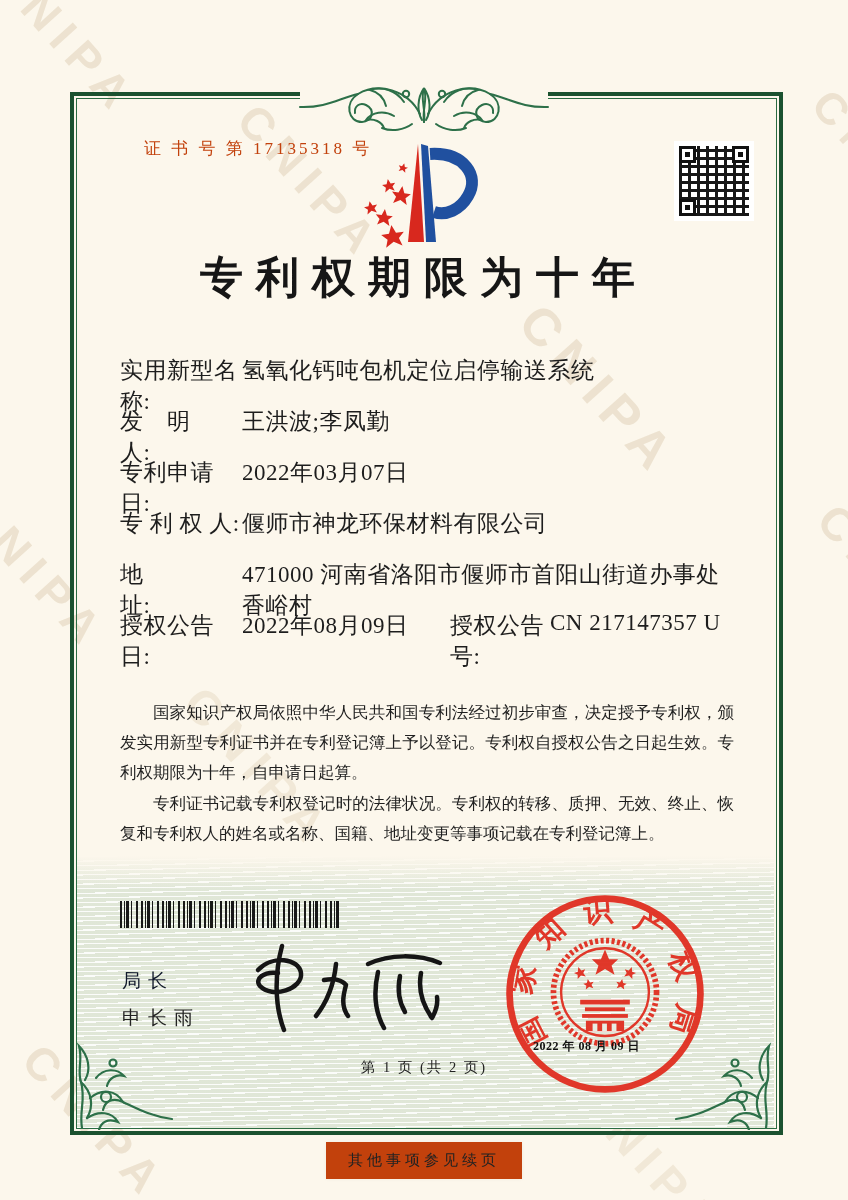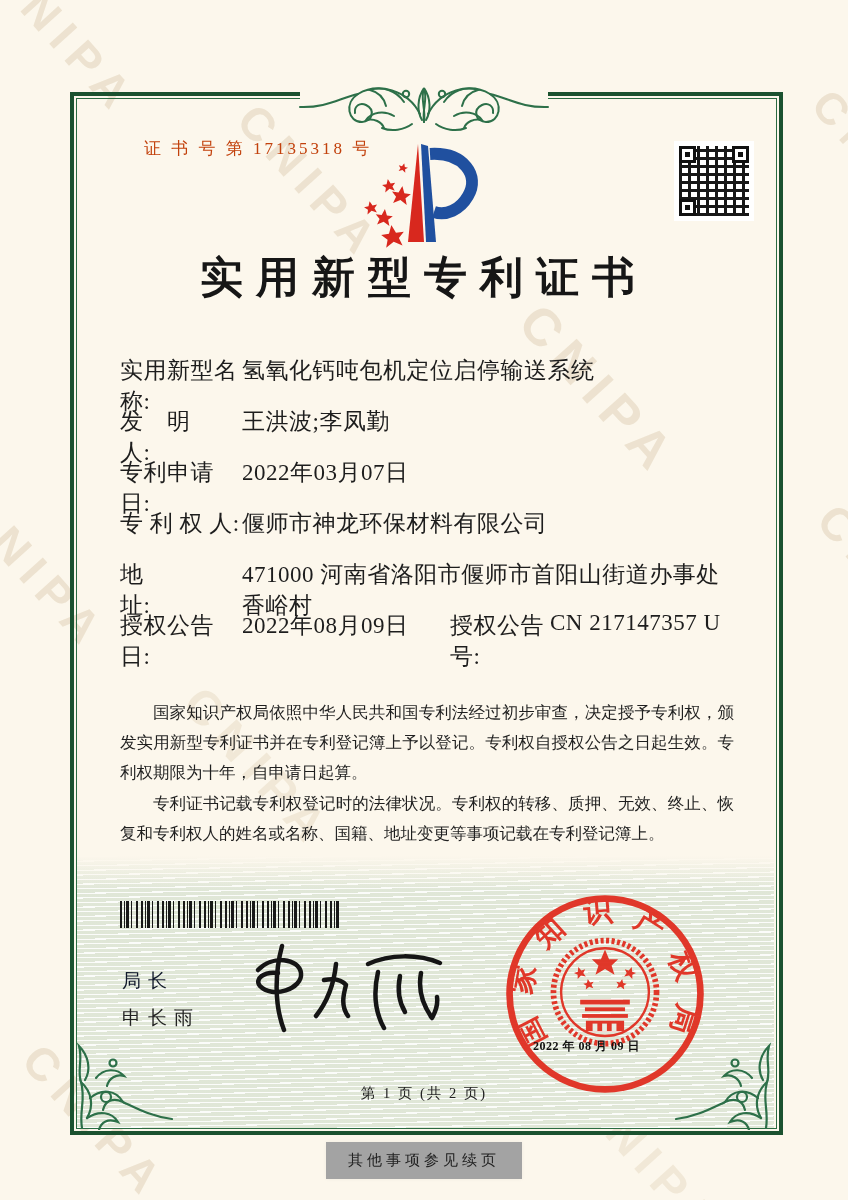--- a/index.html
+++ b/index.html
@@ -67,25 +67,25 @@
         transparent 12px 16px,#191919 16px 18px,transparent 18px 21px);}
 
   .sig-title{left:122px;top:968px;font-size:19px;letter-spacing:7px;color:#0f172a;}
   .sig-name{left:122px;top:1005px;font-size:19px;letter-spacing:7px;color:#222;}
   .sig-hand{left:242px;top:932px;}
 
   .seal{left:500px;top:889px;opacity:0.93;}
   .seal-date{left:533px;top:1038px;font-size:12px;letter-spacing:0.5px;
       color:#111;font-weight:600;white-space:nowrap;}
 
-  .pageinfo{left:0;top:1084px;width:848px;text-align:center;font-size:14.5px;
+  .pageinfo{left:0;top:1058px;width:848px;text-align:center;font-size:14.5px;
       letter-spacing:2px;color:#222;}
 
   .footer-box{left:424px;top:1142px;transform:translateX(-50%);
-      background:#a3a3a3;padding:9px 22px;box-shadow:0 0 4px rgba(0,0,0,0.05);}
+      background:#c2410c;padding:9px 22px;box-shadow:0 0 4px rgba(0,0,0,0.05);}
   .footer-text{font-size:15px;letter-spacing:4px;color:#222;white-space:nowrap;}
 
   .ornament-top{left:294px;top:64px;}
   .ornament-top-bg{left:300px;top:90px;width:248px;height:10px;background:#fcf7ec;}
   .corner{left:76px;top:1040px;}
   .corner.right{left:672px;transform:scaleX(-1);}
 </style>
 </head>
 <body>
 
@@ -175,21 +175,21 @@
   <path fill="none" stroke="#20509f" stroke-width="12" d="M84 16 C118 14 134 38 122 58 C114 72 100 78 88 74"></path>
 </svg>
 
 <div class="abs qr">
   <div class="qr-noise"></div>
   <div class="finder f-tl"></div>
   <div class="finder f-tr"></div>
   <div class="finder f-bl"></div>
 </div>
 
-<div class="abs title">实用新型专利证书</div>
+<div class="abs title">专利权期限为十年</div>
 
 <div class="abs fields">
   <div class="frow">
     <span class="flabel">实用新型名称:</span>
     <span class="fvalue">氢氧化钙吨包机定位启停输送系统</span>
   </div>
   <div class="frow">
     <span class="flabel">发　明　人:</span>
     <span class="fvalue">王洪波;李凤勤</span>
   </div>

